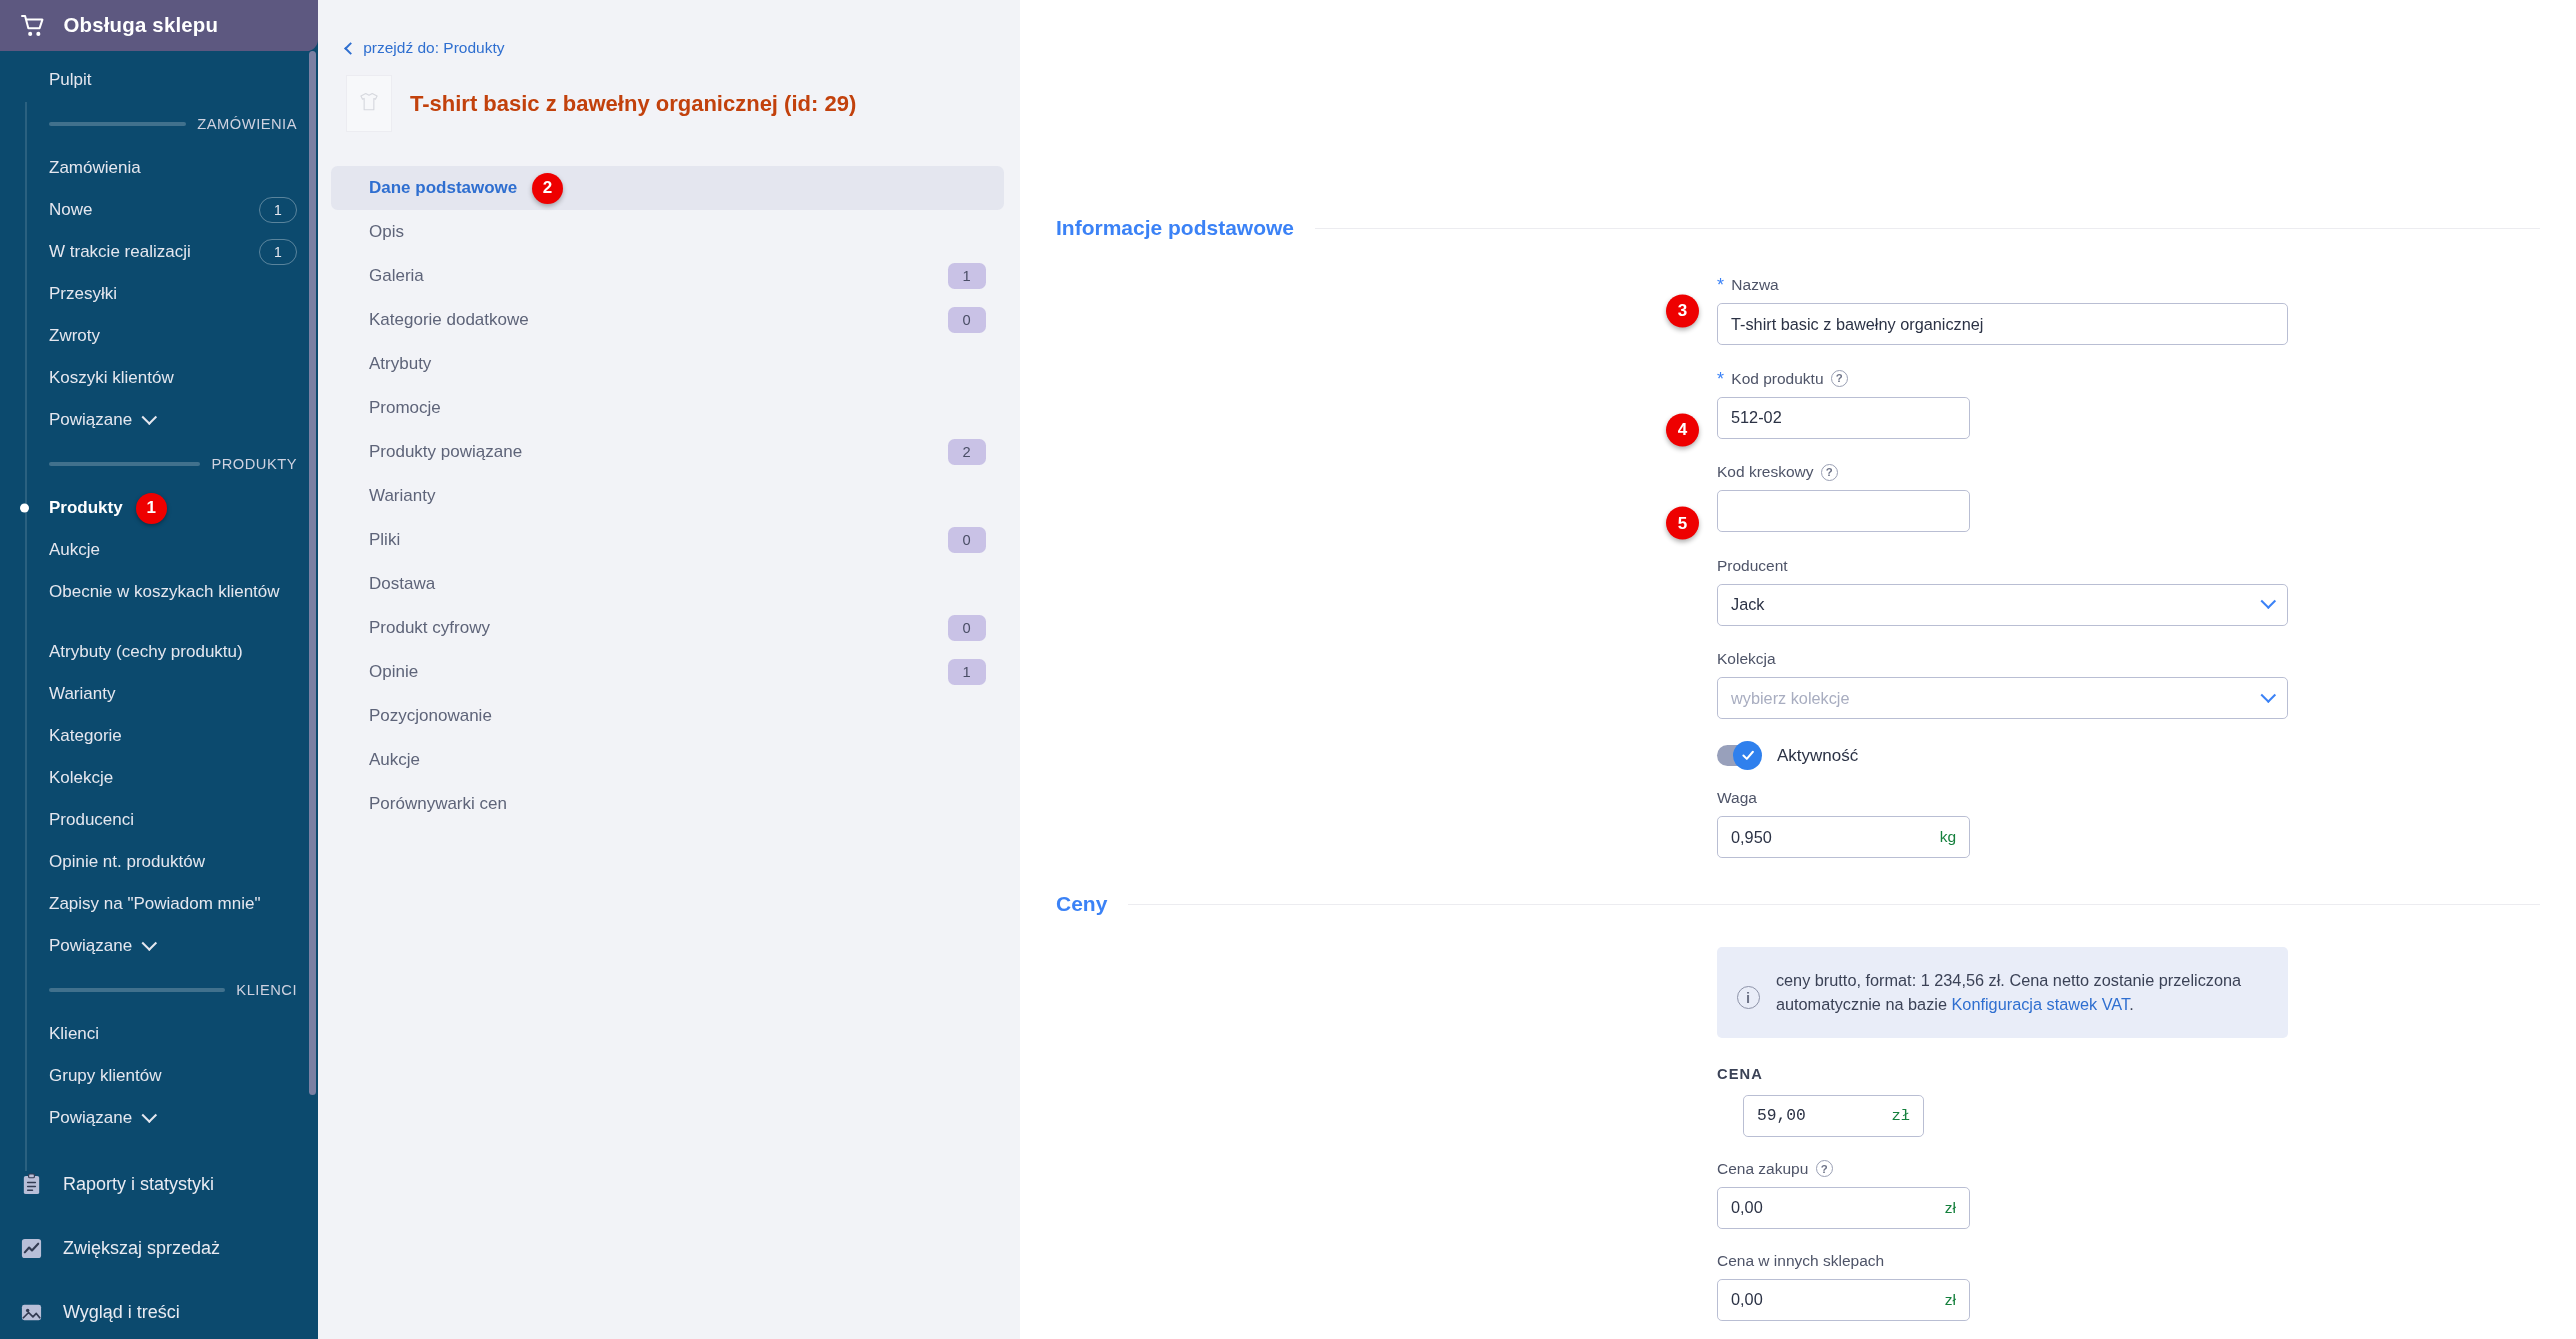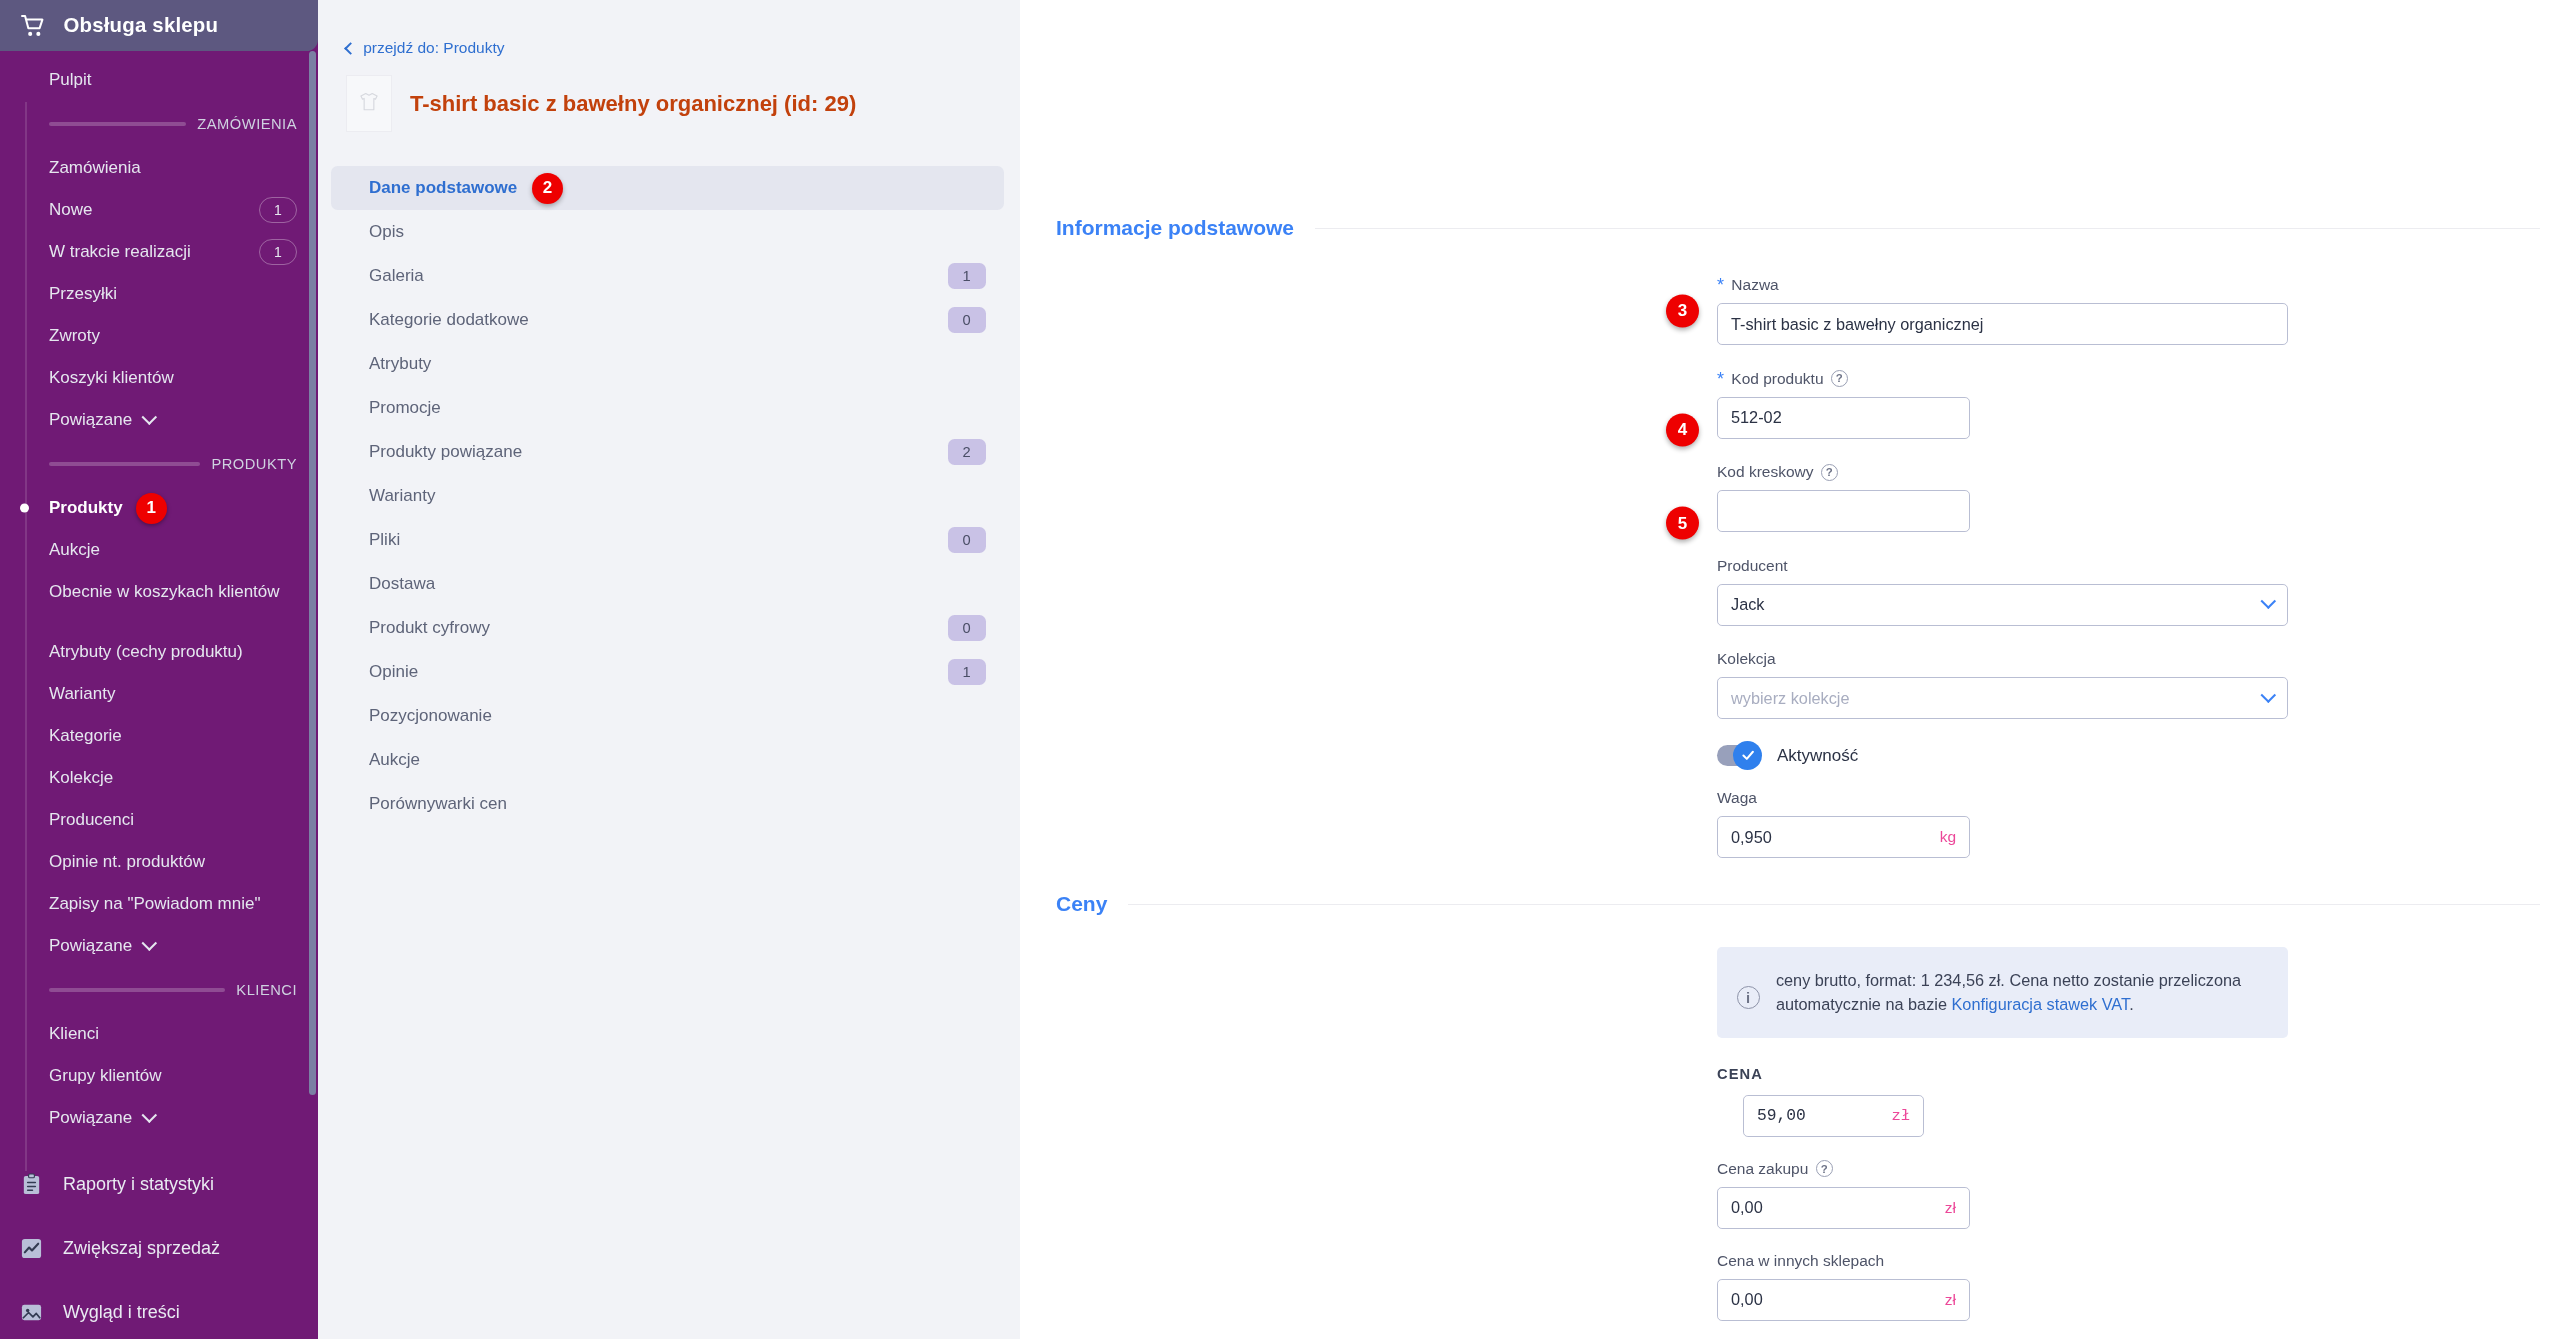--- a/index.html
+++ b/index.html
@@ -7,21 +7,21 @@
     width: 2576px; height: 1340px;
     font-family: "Liberation Sans", sans-serif;
     background: #f2f3f7;
     overflow: hidden;
   }
   .app { display: flex; width: 2576px; height: 1340px; position: relative; }
 
   
   .sidebar {
     width: 318px; height: 1340px;
-    background: #701a75;
+    background: #0c4a6e;
     position: relative;
     flex: 0 0 318px;
     overflow: hidden;
   }
   .sb-brand {
     height: 51px;
     background: #5d5880;
     border-radius: 0 0 11.4px 0;
     display: flex; align-items: center;
     padding-left: 21px;
@@ -153,21 +153,21 @@
     display: inline-flex; align-items: center; justify-content: center;
     font-weight: bold;
   }
   .inp {
     height: 42px; border: 0.8px solid #b9bed3; border-radius: 4.9px;
     background: #fff; display: flex; align-items: center;
     padding: 0 13px; color: #2b3245; font-size: 16.3px;
   }
   .inp .val { flex: 1; }
   .inp .ph { flex: 1; color: #a8adc0; }
-  .inp .unit { color: #ec4899; font-size: 15.5px; }
+  .inp .unit { color: #15803d; font-size: 15.5px; }
   .inp .dchev {
     width: 10.6px; height: 10.6px;
     border-right: 2px solid #3b82f6; border-bottom: 2px solid #3b82f6;
     transform: rotate(45deg) translate(-2.4px,-2.4px);
   }
   .w-wide { width: 571px; }
   .w-mid { width: 571px; }
   .w-nar { width: 253px; }
   .w-sml { width: 181px; font-family: Liberation Mono, monospace; }
 

